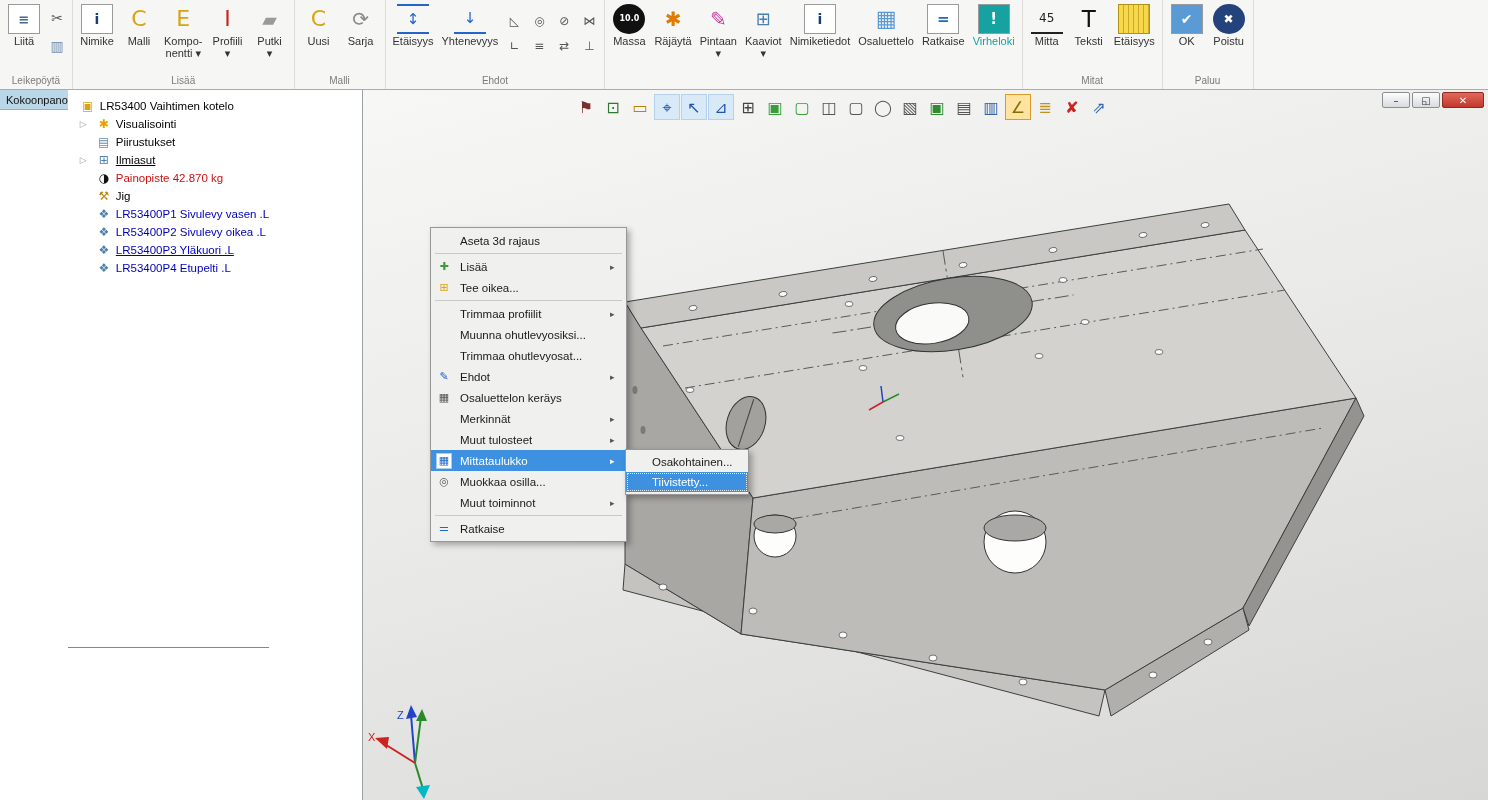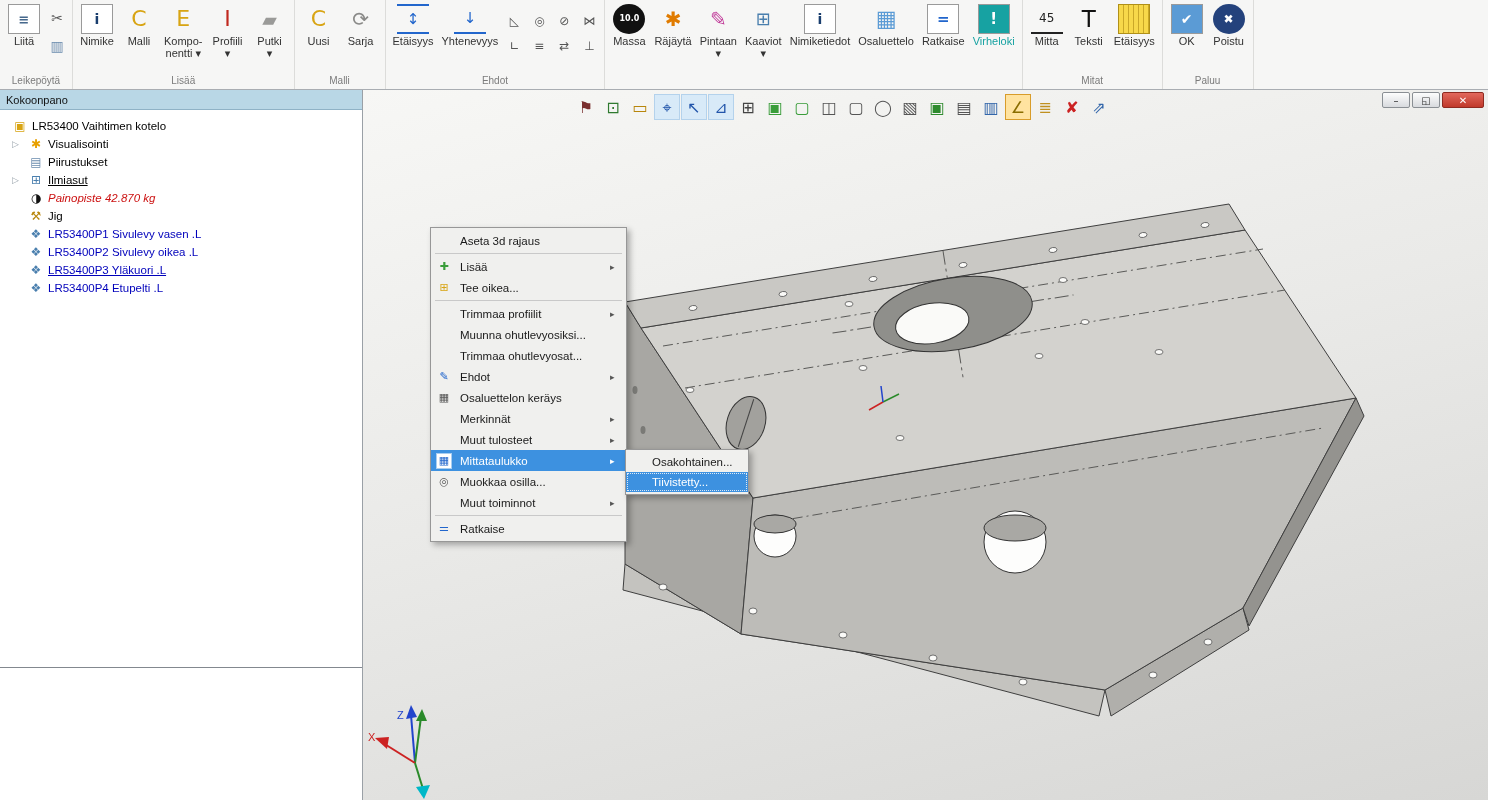--- a/index.html
+++ b/index.html
@@ -26,21 +26,21 @@
         font-family: "DejaVu Sans", sans-serif; line-height: 1; }
   .sh-box { width: 21px; height: 21px; border: 1px solid #9a9a9a; background: #fff; font-weight: bold; }
   .sh-circle { width: 22px; height: 22px; border-radius: 50%; font-weight: bold; }
   .sh-ruler { width: 28px; height: 11px; border: 1px solid #b09018;
       background: repeating-linear-gradient(90deg, #f7d84a 0 4px, #caa828 4px 5px); }
   .sh-dimv { border-top: 2px solid currentColor; border-bottom: 2px solid currentColor; padding: 0 3px; }
   .sh-dimb { border-bottom: 2px solid currentColor; padding: 0 3px; }
 
   
   .main { flex: 1; display: flex; min-height: 0; }
-  .left-panel { flex: 0 0 363px; width: 363px; background: #fff; border-right: 1px solid #9aa0a6; display: flex; flex-direction: column; }
+  .left-panel { flex: 0 0 363px; width: 363px; background: #fff; border-right: 1px solid #9aa0a6; display: flex; flex-direction: row; }
   .panel-header { height: 20px; background: #b9d7e6; border-bottom: 1px solid #8fb2c6; display: flex; align-items: center; padding-left: 6px; font-size: 11px; color: #111; }
   .tree { height: 558px; border-bottom: 1px solid #83888f; padding-top: 7px; overflow: hidden; }
   .trow { display: flex; align-items: center; height: 18px; padding-left: 12px; cursor: pointer; }
   .tarrow { width: 16px; color: #9aa4ac; font-size: 9px; flex: 0 0 16px; }
   .trow .ic { width: 16px; height: 14px; margin-right: 4px; flex: 0 0 16px; }
   .tlabel { font-size: 11.5px; white-space: nowrap; }
   .dof-row { position: relative; height: 21px; border-bottom: 1px solid #9aa0a6; display: flex; align-items: center; padding-left: 7px; font-size: 11px; color: #111; }
   .scroll-marker { position: absolute; top: -7px; left: 178px; width: 0; height: 0;
       border-left: 6px solid transparent; border-right: 6px solid transparent; border-bottom: 7px solid #3a6ea5; }
 
@@ -280,21 +280,21 @@
             <div class="tlabel" style="color: rgb(0, 0, 0);">Piirustukset</div>
           </div>
           <div class="trow">
             <div class="tarrow">▷</div>
             <div class="ic" style="color: rgb(74, 127, 174); font-size: 12px;">⊞</div>
             <div class="tlabel" style="color: rgb(0, 0, 0); text-decoration: underline;">Ilmiasut</div>
           </div>
           <div class="trow">
             <div class="tarrow"></div>
             <div class="ic" style="color: rgb(17, 17, 17); font-size: 12px;">◑</div>
-            <div class="tlabel" style="color: rgb(204, 17, 17); font-style: italic;">Painopiste 42.870 kg</div>
+            <div class="tlabel" style="color: rgb(204, 17, 17);">Painopiste 42.870 kg</div>
           </div>
           <div class="trow">
             <div class="tarrow"></div>
             <div class="ic" style="color: rgb(184, 134, 11); font-size: 12px;">⚒</div>
             <div class="tlabel" style="color: rgb(0, 0, 0);">Jig</div>
           </div>
           <div class="trow">
             <div class="tarrow"></div>
             <div class="ic" style="color: rgb(74, 127, 174); font-size: 12px;">❖</div>
             <div class="tlabel" style="color: rgb(0, 0, 187);">LR53400P1 Sivulevy vasen .L</div>

